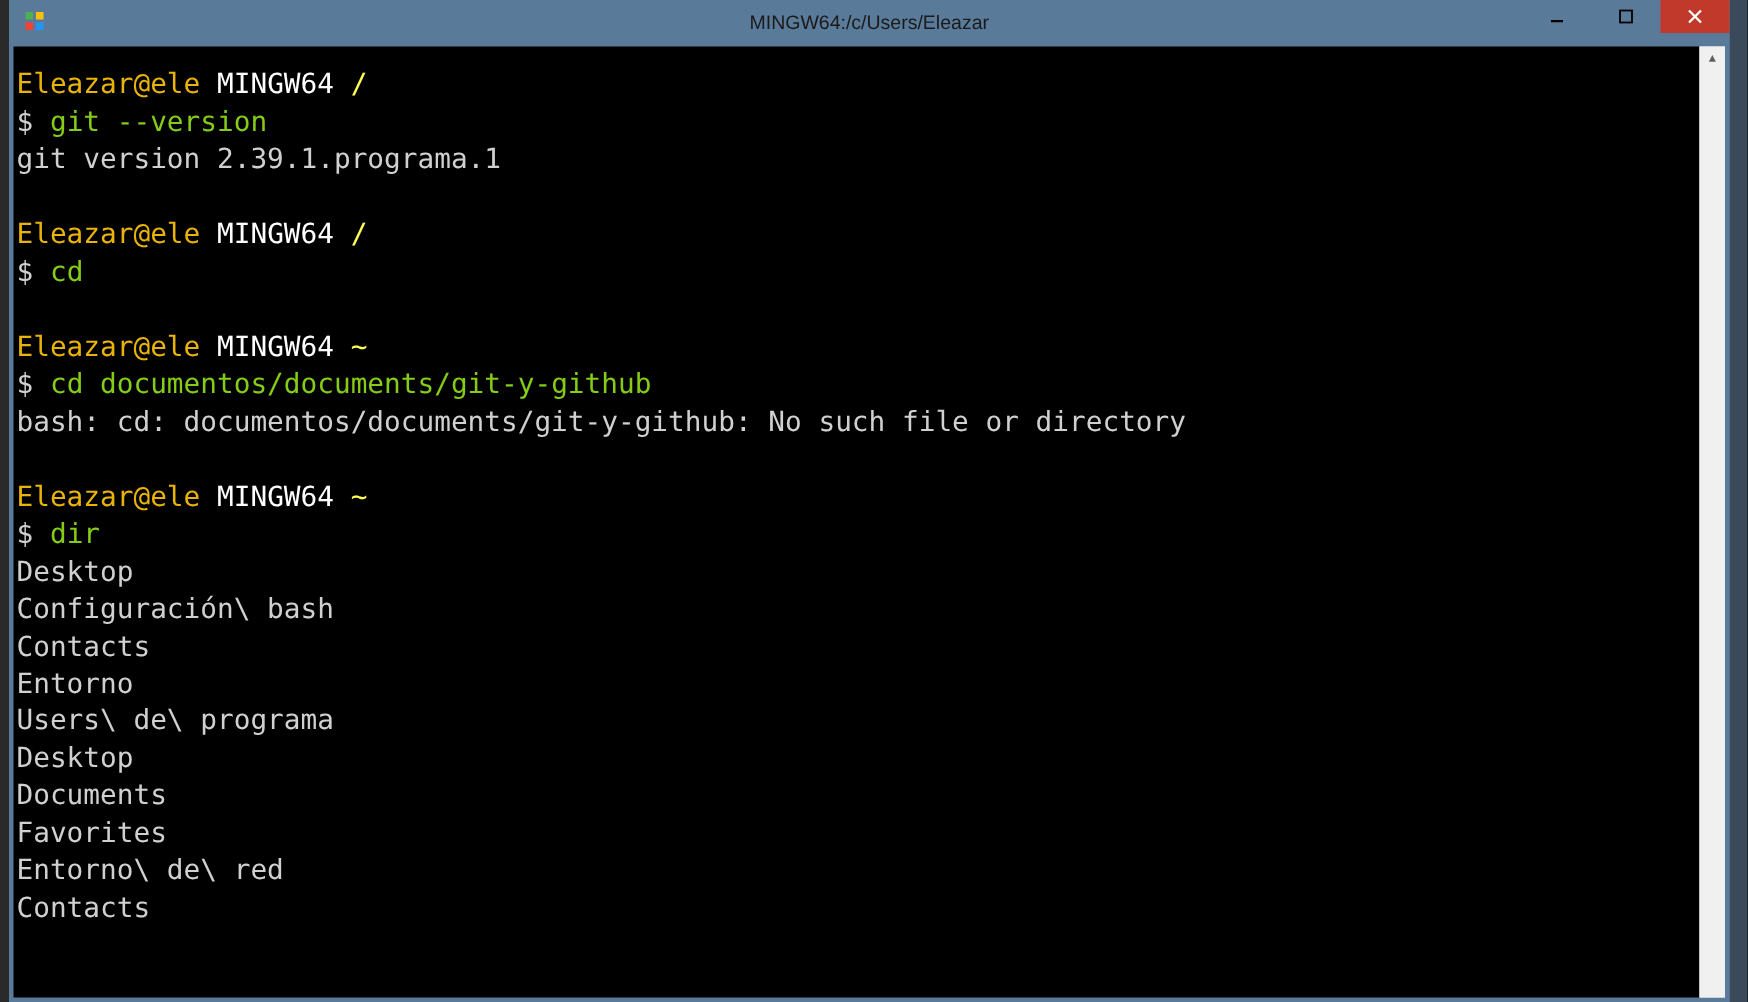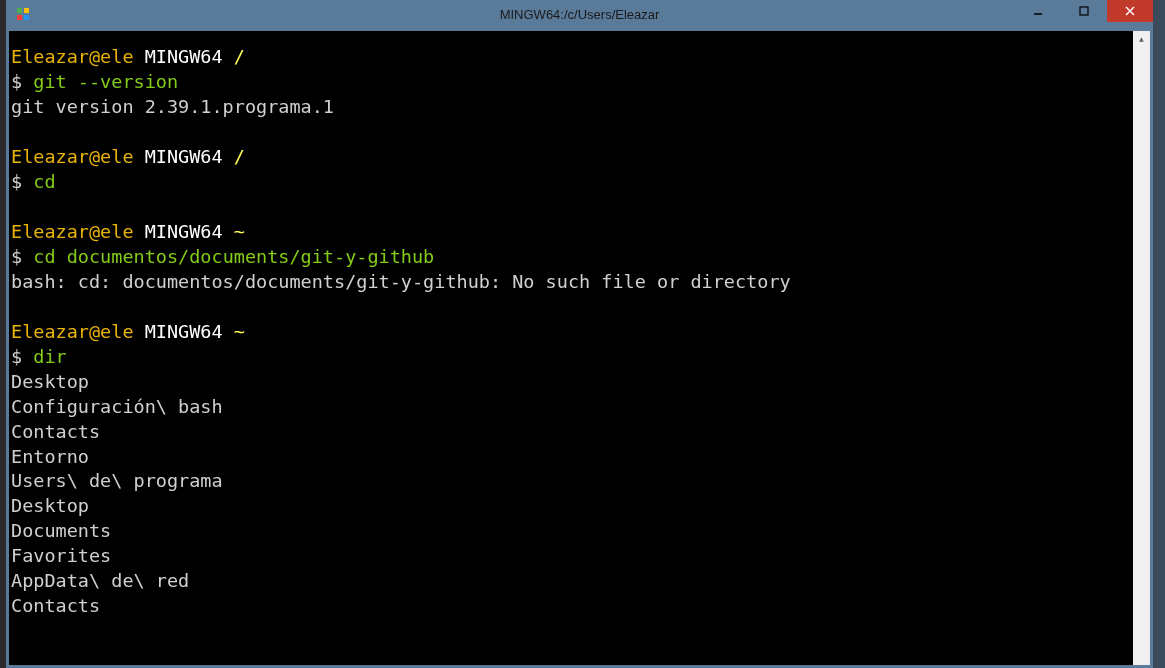--- a/index.html
+++ b/index.html
@@ -190,21 +190,21 @@
 <span class="prompt-user">Eleazar@ele</span> <span class="prompt-host">MINGW64</span> <span class="prompt-path">~</span>
 <span class="prompt-dollar">$ </span><span class="cmd">dir</span>
 <span class="output">Desktop</span>
 <span class="output">Configuración\ bash</span>
 <span class="output">Contacts</span>
 <span class="output">Entorno</span>
 <span class="output">Users\ de\ programa</span>
 <span class="output">Desktop</span>
 <span class="output">Documents</span>
 <span class="output">Favorites</span>
-<span class="output">AppData\ de\ red</span>
+<span class="output">Entorno\ de\ red</span>
 <span class="output">Contacts</span>
 </div>
     <div class="scrollbar">
       <div class="scrollbar-arrow-up">▲</div>
       <div class="scrollbar-track"></div>
     </div>
   </div>
 </div>
 
 </body></html>

